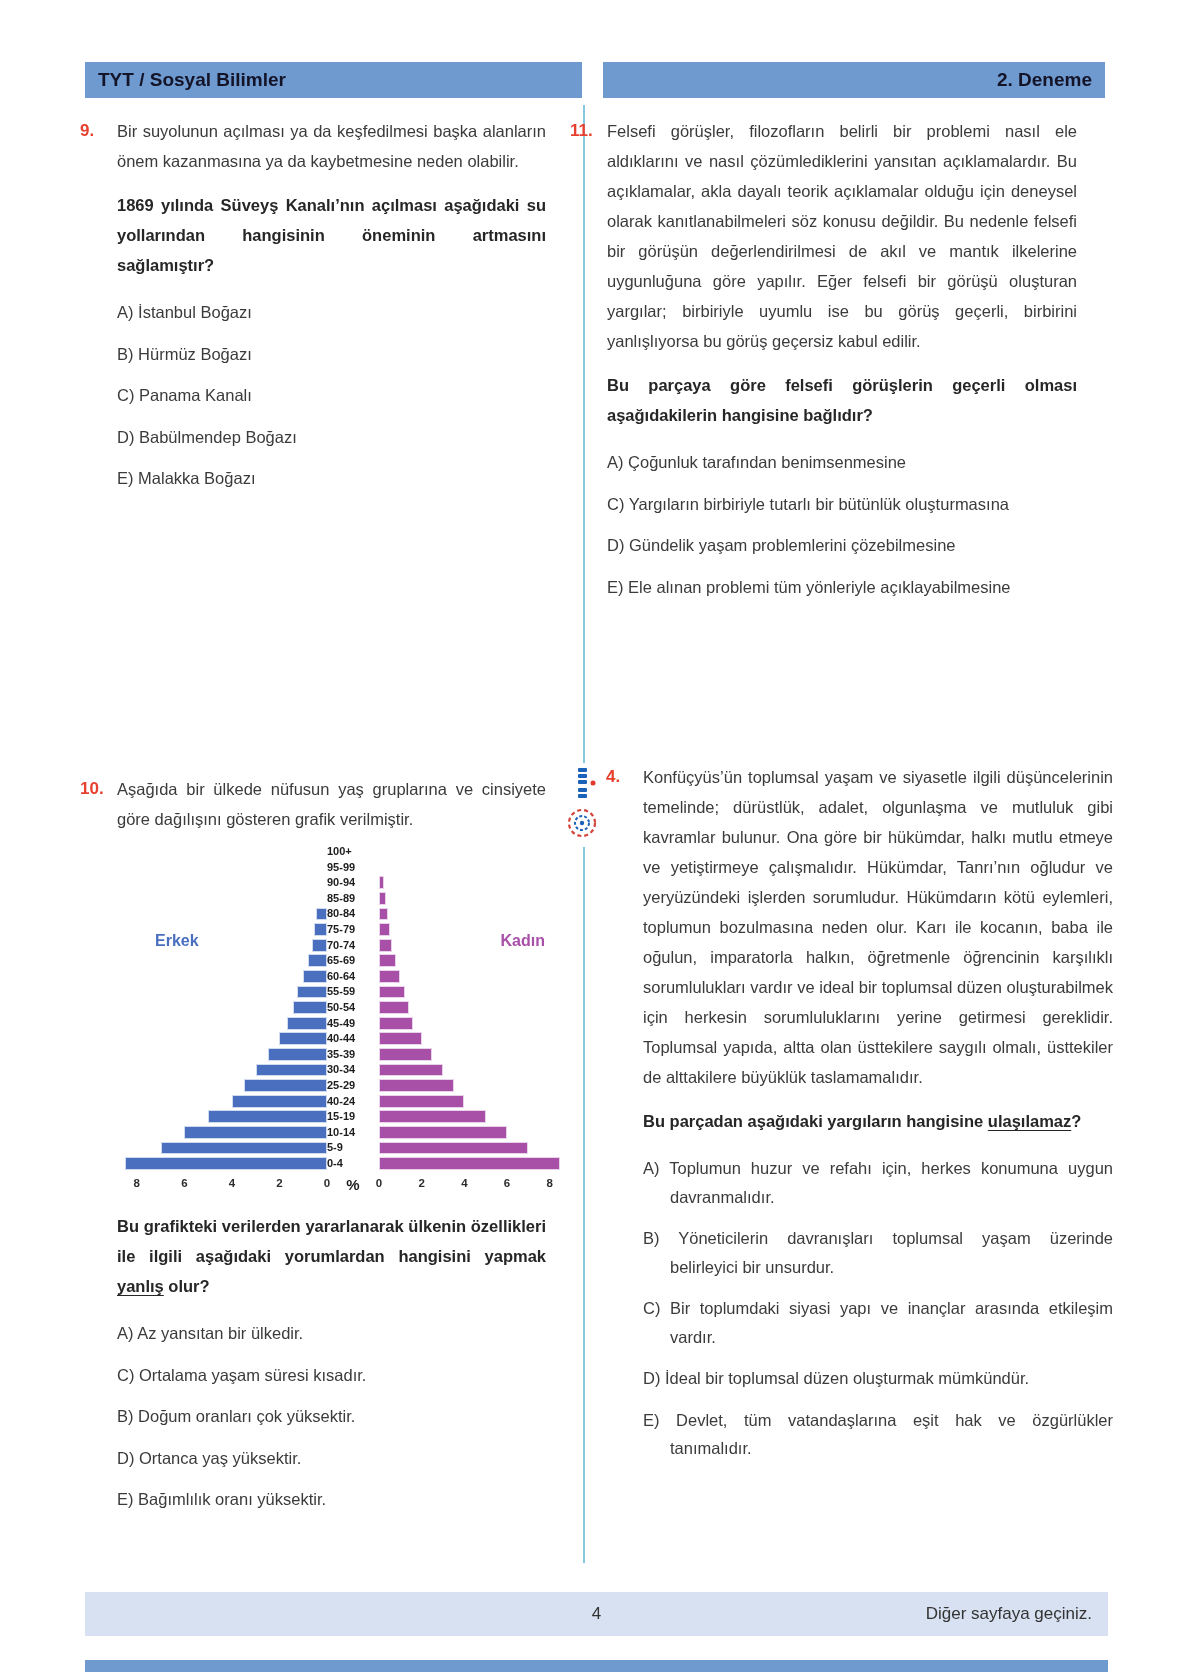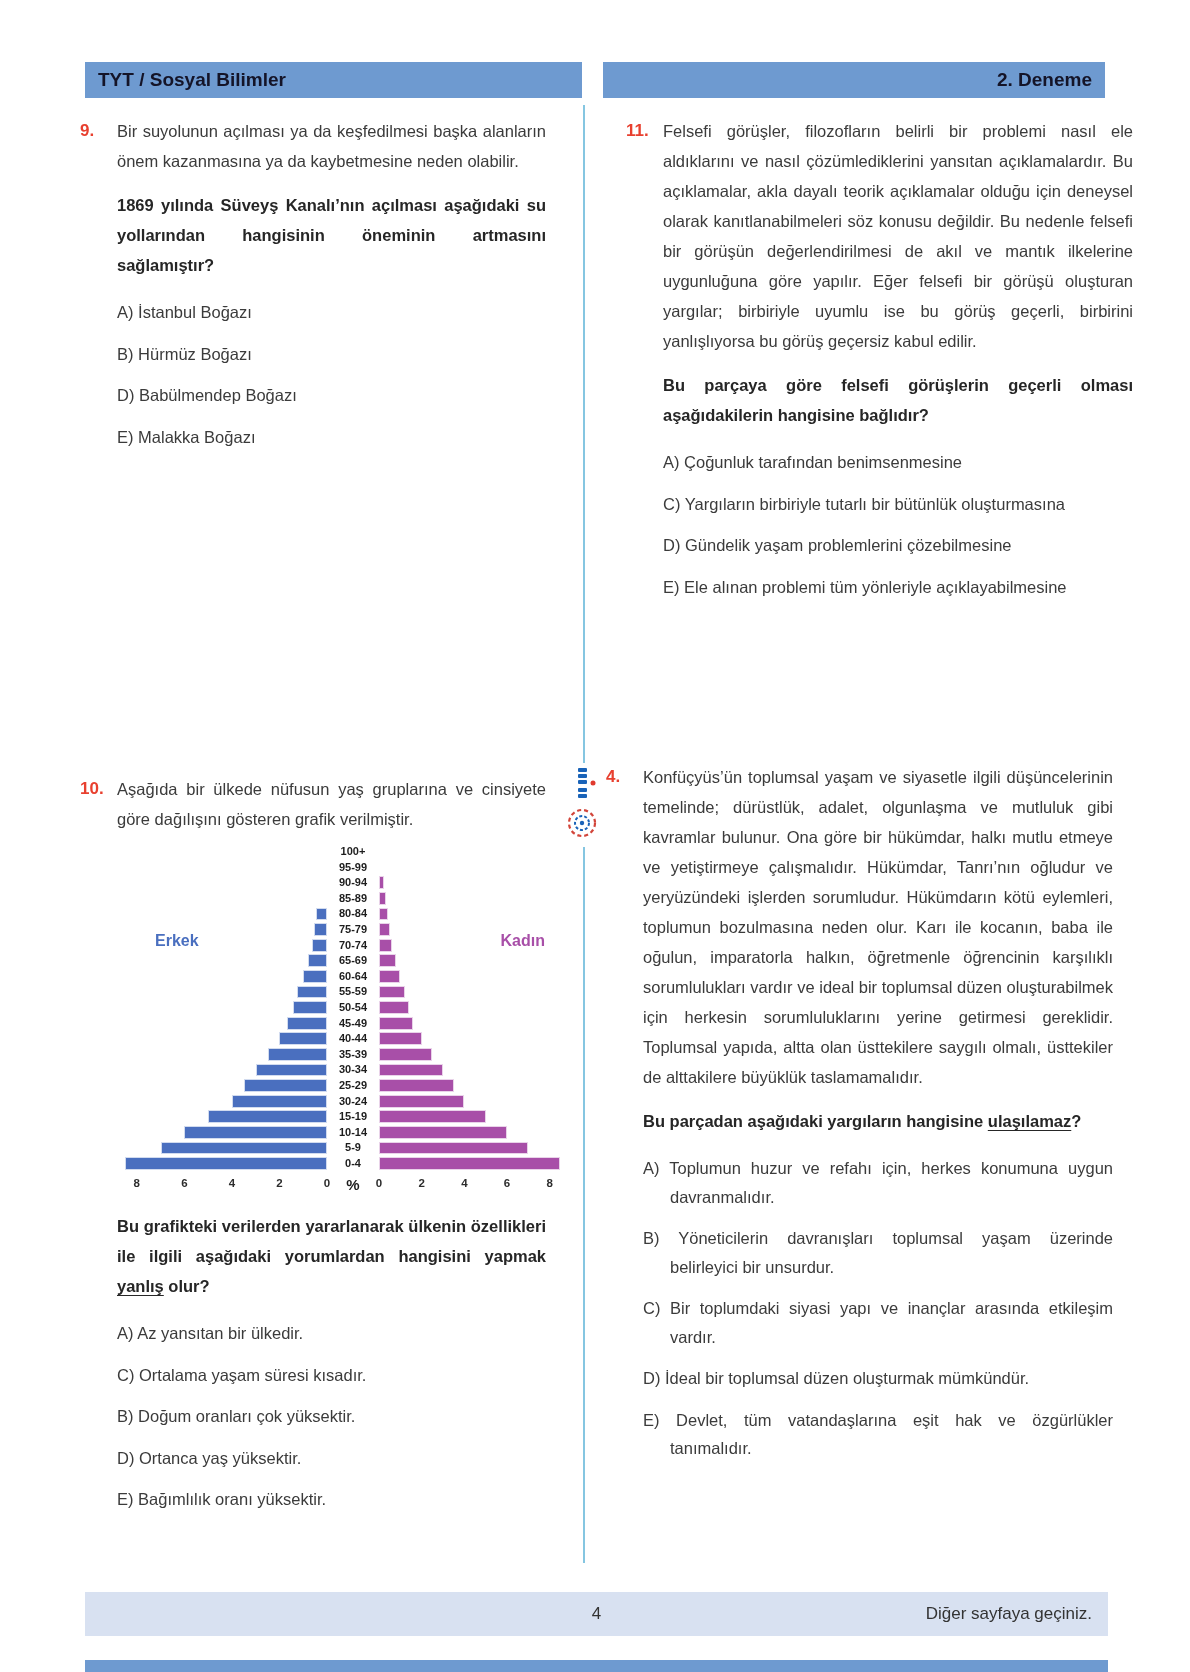--- a/index.html
+++ b/index.html
@@ -5,40 +5,40 @@
   html,body{margin:0;padding:0;background:#ffffff;}
   .page{position:relative;width:1190px;height:1672px;background:#ffffff;
         font-family:"Liberation Sans","DejaVu Sans",sans-serif;color:#3b3b3b;}
   .hbar{position:absolute;height:36px;background:#6e9ad0;color:#141428;
         font-weight:bold;font-size:19px;line-height:36px;box-sizing:border-box;}
   .hbar.left{left:85px;top:62px;width:497px;padding-left:13px;}
   .hbar.right{left:603px;top:62px;width:502px;text-align:right;padding-right:13px;}
   .divider{position:absolute;left:583px;top:105px;width:2px;height:1458px;background:#85c6e1;}
   .question{position:absolute;display:flex;}
   #q9{left:80px;top:116px;width:466px;}
-  #q11{left:626px;top:116px;width:507px;}
+  #q11{left:570px;top:116px;width:507px;}
   #q10{left:80px;top:774px;width:466px;}
   #q12{left:606px;top:762px;width:507px;}
   .qnum{width:37px;flex-shrink:0;color:#e8402f;font-weight:bold;font-size:17px;line-height:30px;}
   .qbody{flex:1;min-width:0;font-size:16.5px;}
   .qtext{margin:0;line-height:30px;text-align:justify;color:#3b3b3b;}
   .qbold{margin:14px 0 0 0;line-height:30px;text-align:justify;font-weight:bold;color:#262626;}
   .qbold .ul{text-decoration:underline;text-underline-offset:3px;}
   .options{margin-top:18px;}
   .option{margin-top:13px;line-height:28.5px;padding-left:27px;text-indent:-27px;text-align:justify;color:#3b3b3b;}
   
   .pyramid{position:relative;width:458px;margin:10px 0 0 -4px;}
   .prow{display:flex;align-items:center;height:15.6px;}
   .pcell{height:13px;position:relative;}
   .pleft{width:214px;}
   .pright{width:192px;}
   .pcell .bar{position:absolute;top:0;height:12.8px;box-sizing:border-box;border:1px solid rgba(255,255,255,0.75);}
   .pleft .bar{right:0;}
   .pright .bar{left:0;}
-  .plabel{width:52px;text-align:center;font-size:11px;font-weight:bold;color:#1d1d1d;line-height:15.6px;}
+  .plabel{width:52px;font-size:11px;font-weight:bold;color:#1d1d1d;line-height:15.6px;}
   .paxis{display:flex;margin-top:6px;height:20px;font-size:11.5px;font-weight:bold;color:#2d2d2d;}
   .axpanel{position:relative;}
   .axpanel.l{width:214px;}
   .axpanel.r{width:192px;}
   .axmid{width:52px;text-align:center;font-size:15px;font-weight:bold;color:#1d1d1d;line-height:16px;}
   .tick{position:absolute;transform:translateX(-50%);}
   .s-label{position:absolute;font-size:16px;font-weight:bold;}
   .s-label.m{left:42px;top:88px;}
   .s-label.f{right:26px;top:88px;}
   
@@ -66,20 +66,21 @@
   <div class="divider"></div>
 
   <div class="question" id="q9">
     <div class="qnum">9.</div>
     <div class="qbody">
       <p class="qtext">Bir suyolunun açılması ya da keşfedilmesi başka alanların önem kazanmasına ya da kaybetmesine neden olabilir.</p>
       <p class="qbold">1869 yılında Süveyş Kanalı’nın açılması aşağıdaki su yollarından hangisinin öneminin artmasını sağlamıştır?</p>
       <div class="options">
           <div class="option"><span>A) </span><span>İstanbul Boğazı</span></div>
           <div class="option"><span>B) </span><span>Hürmüz Boğazı</span></div>
+          <div class="option"><span>C) </span><span>Panama Kanalı</span></div>
           <div class="option"><span>D) </span><span>Babülmendep Boğazı</span></div>
           <div class="option"><span>E) </span><span>Malakka Boğazı</span></div>
         </div>
     </div>
   </div>
 
   <div class="question" id="q11">
     <div class="qnum">11.</div>
     <div class="qbody">
       <p class="qtext">Felsefi görüşler, filozofların belirli bir problemi nasıl ele aldıklarını ve nasıl çözümlediklerini yansıtan açıklamalardır. Bu açıklamalar, akla dayalı teorik açıklamalar olduğu için deneysel olarak kanıtlanabilmeleri söz konusu değildir. Bu nedenle felsefi bir görüşün değerlendirilmesi de akıl ve mantık ilkelerine uygunluğuna göre yapılır. Eğer felsefi bir görüşü oluşturan yargılar; birbiriyle uyumlu ise bu görüş geçerli, birbirini yanlışlıyorsa bu görüş geçersiz kabul edilir.</p>
@@ -231,21 +232,21 @@
               </div>
               <div class="plabel">25-29</div>
               <div class="pcell pright">
                 <div class="bar" style="width: 38.8889%; background: rgb(168, 79, 168);"></div>
               </div>
             </div>
             <div class="prow">
               <div class="pcell pleft">
                 <div class="bar" style="width: 44.4444%; background: rgb(74, 111, 191);"></div>
               </div>
-              <div class="plabel">30-24</div>
+              <div class="plabel">40-24</div>
               <div class="pcell pright">
                 <div class="bar" style="width: 44.4444%; background: rgb(168, 79, 168);"></div>
               </div>
             </div>
             <div class="prow">
               <div class="pcell pleft">
                 <div class="bar" style="width: 55.5556%; background: rgb(74, 111, 191);"></div>
               </div>
               <div class="plabel">15-19</div>
               <div class="pcell pright">

